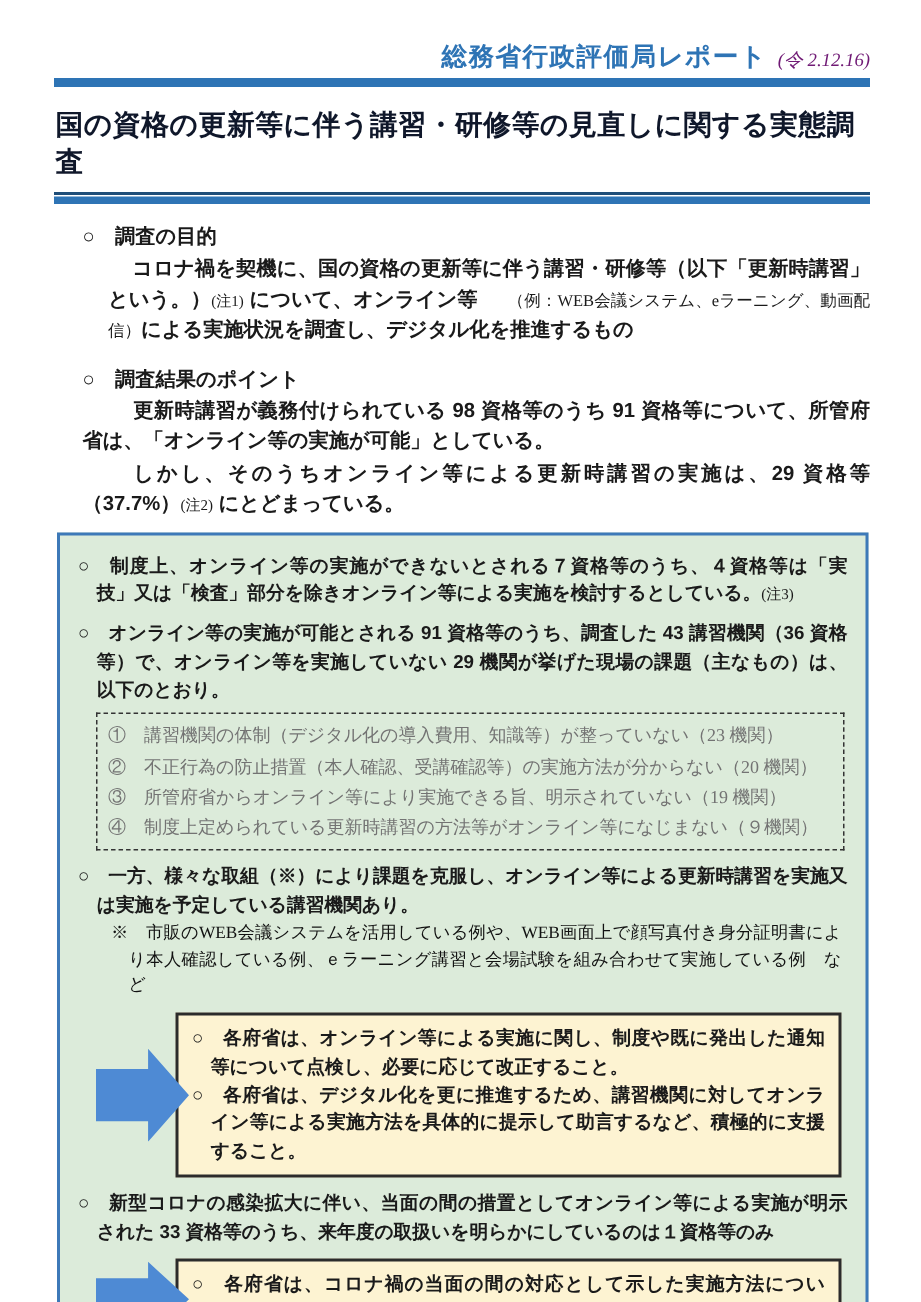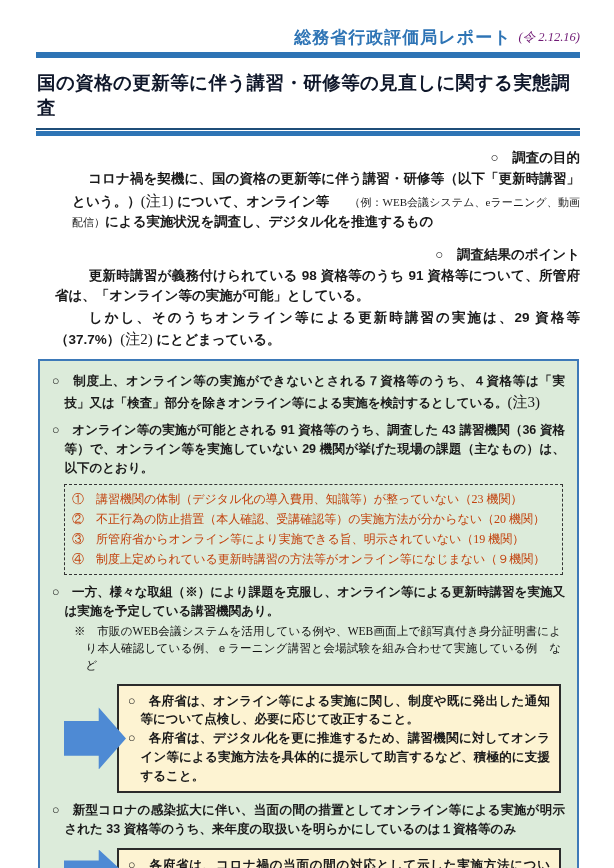--- a/index.html
+++ b/index.html
@@ -5,47 +5,47 @@
   * { margin:0; padding:0; box-sizing:border-box; }
   html,body { background:#ffffff; }
   body {
     width:614px; height:868px; overflow:hidden;
     font-family:"Liberation Sans", sans-serif;
     color:#1a1a1a;
   }
   .page { padding:26px 34px 8px 36px; }
 
   
-  .report-header { display:flex; justify-content:flex-end; align-items:center; gap:7px; }
+  .report-header { display:flex; justify-content:flex-end; align-items:flex-end; gap:7px; }
   .report-title { color:#2E74B5; font-size:17px; font-weight:bold; letter-spacing:1px; }
   .report-date { font-family:"Liberation Serif", serif; font-style:italic; font-size:12.5px; color:#701a75; }
   .bar-top { height:6px; background:#2E74B5; margin-top:3px; }
 
   .doc-title { font-size:18.5px; font-weight:bold; color:#0f172a; letter-spacing:0.4px; margin:12px 0 8px 1px; }
   .rule-double .thin { height:2px; background:#1F4E79; }
   .rule-double .thick { height:5px; background:#2E74B5; margin-top:1px; }
 
   
-  .section-heading { font-size:13.5px; font-weight:bold; margin:13px 0 2px 19px;text-align:right; }
+  .section-heading { font-size:13.5px; font-weight:bold; margin:13px 0 2px 19px; }
   .purpose-body { font-size:13.5px; font-weight:bold; line-height:1.52; text-align:justify;
                   margin:1px 0 0 36px; text-indent:1.2em; }
   .results-para { font-size:13.5px; font-weight:bold; line-height:1.52; text-align:justify;
                   margin:1px 0 0 19px; text-indent:2.5em; }
   .small-inline { font-size:11px; font-weight:normal; font-family:"Liberation Serif", serif;padding-left:20px; }
-  .note-ref { font-size:15px; font-weight:normal; font-family:"Liberation Serif", serif; }
+  .note-ref { font-size:10px; font-weight:normal; font-family:"Liberation Serif", serif; }
 
   
   .green-box { margin:8px 1px 0 2px; border:2px solid #3D79B8; background:#DCEBDA; padding:9px 12px 8px 12px; }
   .gb-bullet { font-size:12.5px; font-weight:bold; line-height:1.5; text-align:justify;
                padding-left:1em; text-indent:-1em; margin-top:8px; }
   .gb-bullet:first-child { margin-top:2px; }
 
   .dashed-box { margin:6px 2px 0 12px; border:1px dashed #333; padding:4px 7px 5px 7px; background:#DCEBDA; }
   .issue-item { font-family:"Liberation Serif", serif; font-size:12px; line-height:1.68;
-                white-space:nowrap; overflow:hidden; color:#c2410c; }
+                white-space:nowrap; overflow:hidden; color:#737373; }
 
   .gb-subnote { font-family:"Liberation Serif", serif; font-size:11.5px; line-height:1.5; text-align:justify;
                 margin:2px 4px 0 22px; padding-left:1em; text-indent:-1em; color:#111; }
 
   
   .finding-row { display:flex; align-items:center; margin:9px 4px 4px 12px; }
   .finding-arrow { position:relative; flex:none; width:62px; margin-right:-9px; z-index:2;
                    background:#4E8AD4;
                    clip-path:polygon(0% 22%, 56% 22%, 56% 0%, 100% 50%, 56% 100%, 56% 78%, 0% 78%); }
   .arrow-tall { height:62px; }

